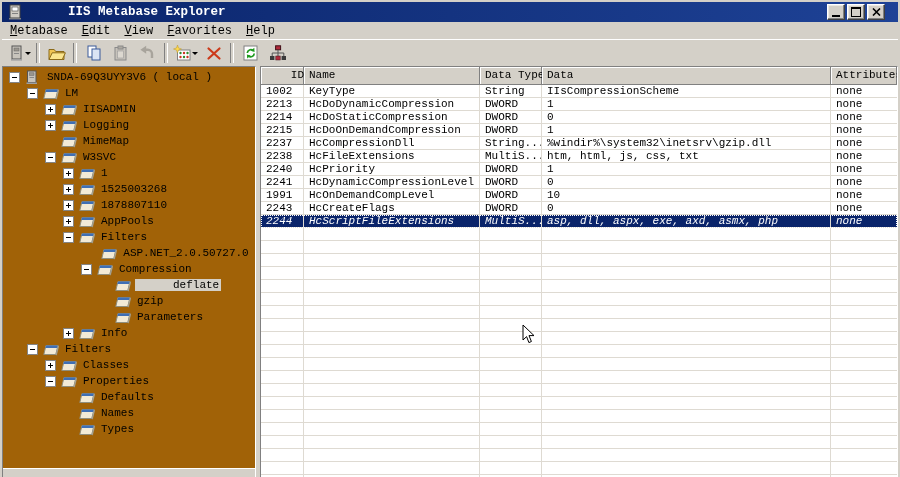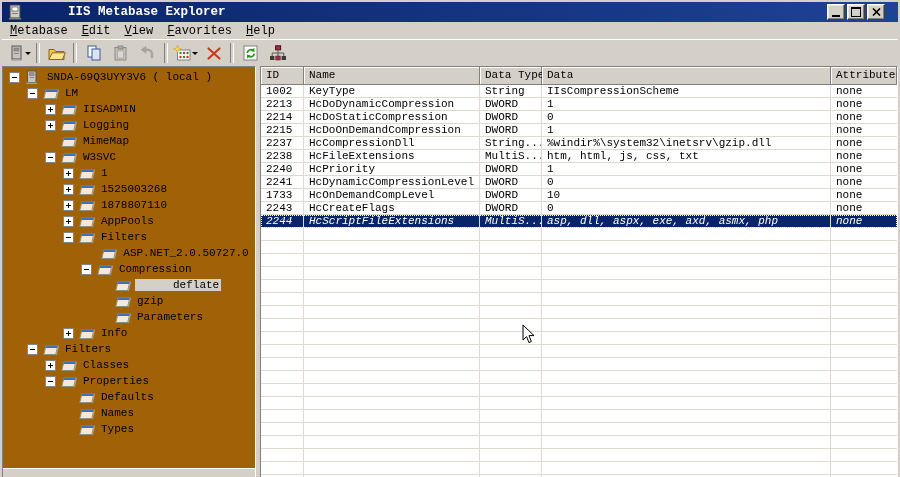--- a/index.html
+++ b/index.html
@@ -461,21 +461,21 @@
               </svg>
             </span>
             <span class="tree-label">Types</span>
           </div>
         </div>
       <div class="tree-hscroll"></div>
     </div>
     <div class="splitter"></div>
     <div class="list-panel">
       <div class="lv-header">
-          <span class="lv-hcell" style="width: 43px;">ID</span>
+          <span class="lv-hcell" style="width: 43px; text-align: right;">ID</span>
           <span class="lv-hcell" style="width: 176px;">Name</span>
           <span class="lv-hcell" style="width: 62px;">Data Type</span>
           <span class="lv-hcell" style="width: 289px;">Data</span>
           <span class="lv-hcell grow">Attributes</span>
         </div>
       <div class="lv-body">
           <div class="lv-row">
             <span class="lv-cell" style="width: 43px;">1002</span>
             <span class="lv-cell" style="width: 176px;">KeyType</span>
             <span class="lv-cell" style="width: 62px;">String</span>
@@ -525,21 +525,21 @@
             <span class="lv-cell grow">none</span>
           </div>
           <div class="lv-row">
             <span class="lv-cell" style="width: 43px;">2241</span>
             <span class="lv-cell" style="width: 176px;">HcDynamicCompressionLevel</span>
             <span class="lv-cell" style="width: 62px;">DWORD</span>
             <span class="lv-cell" style="width: 289px;">0</span>
             <span class="lv-cell grow">none</span>
           </div>
           <div class="lv-row">
-            <span class="lv-cell" style="width: 43px;">1733</span>
+            <span class="lv-cell" style="width: 43px;">1991</span>
             <span class="lv-cell" style="width: 176px;">HcOnDemandCompLevel</span>
             <span class="lv-cell" style="width: 62px;">DWORD</span>
             <span class="lv-cell" style="width: 289px;">10</span>
             <span class="lv-cell grow">none</span>
           </div>
           <div class="lv-row">
             <span class="lv-cell" style="width: 43px;">2243</span>
             <span class="lv-cell" style="width: 176px;">HcCreateFlags</span>
             <span class="lv-cell" style="width: 62px;">DWORD</span>
             <span class="lv-cell" style="width: 289px;">0</span>

